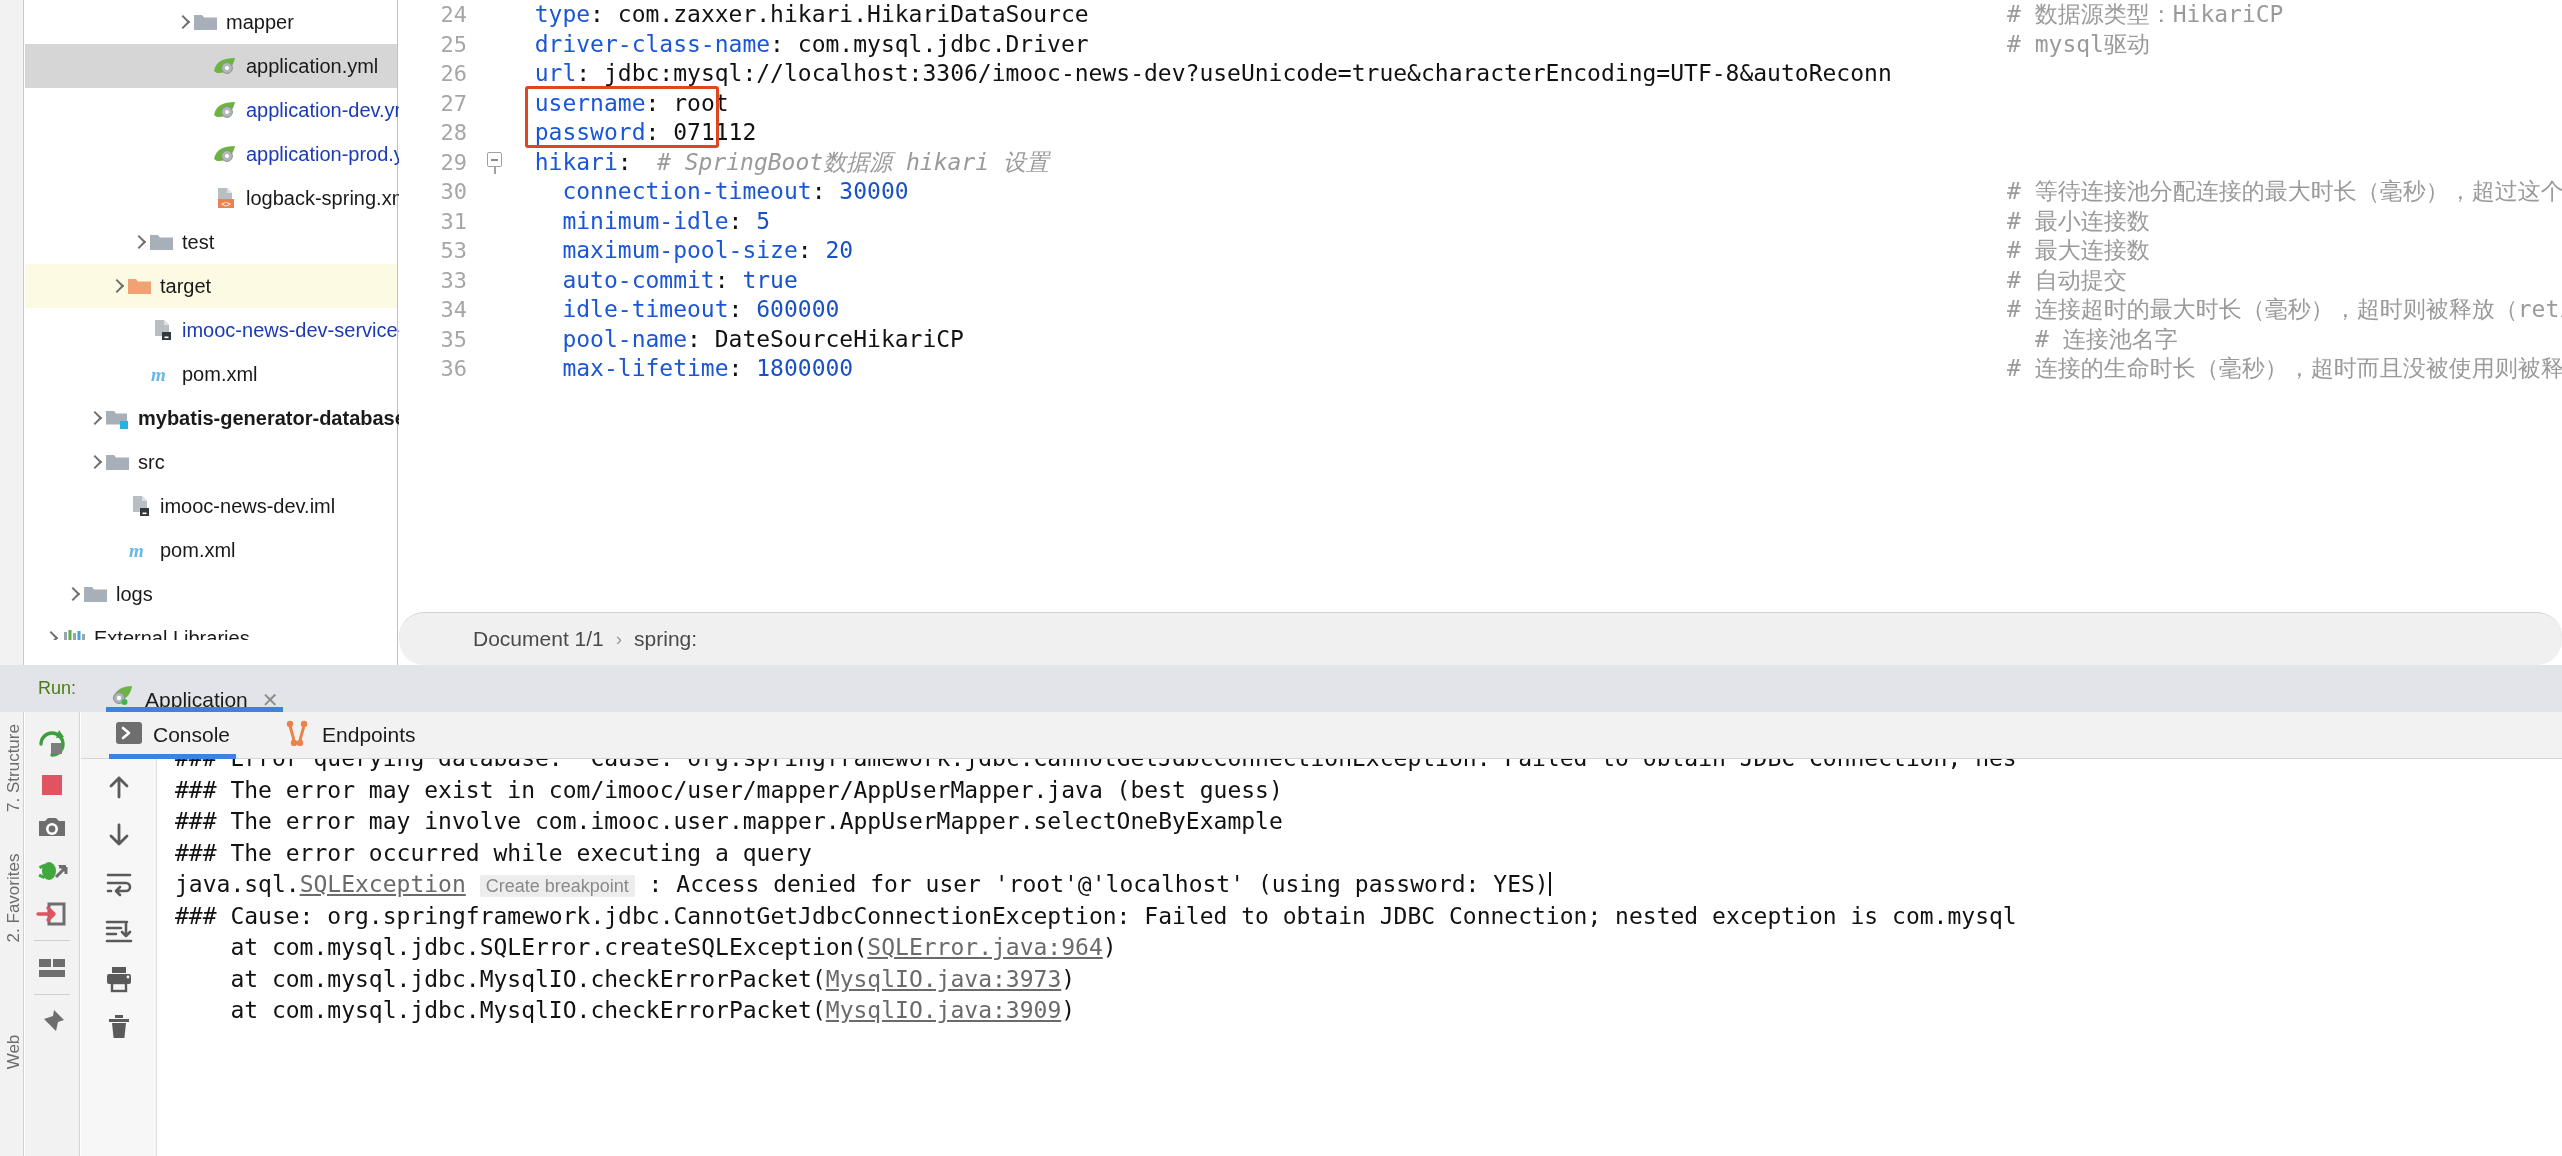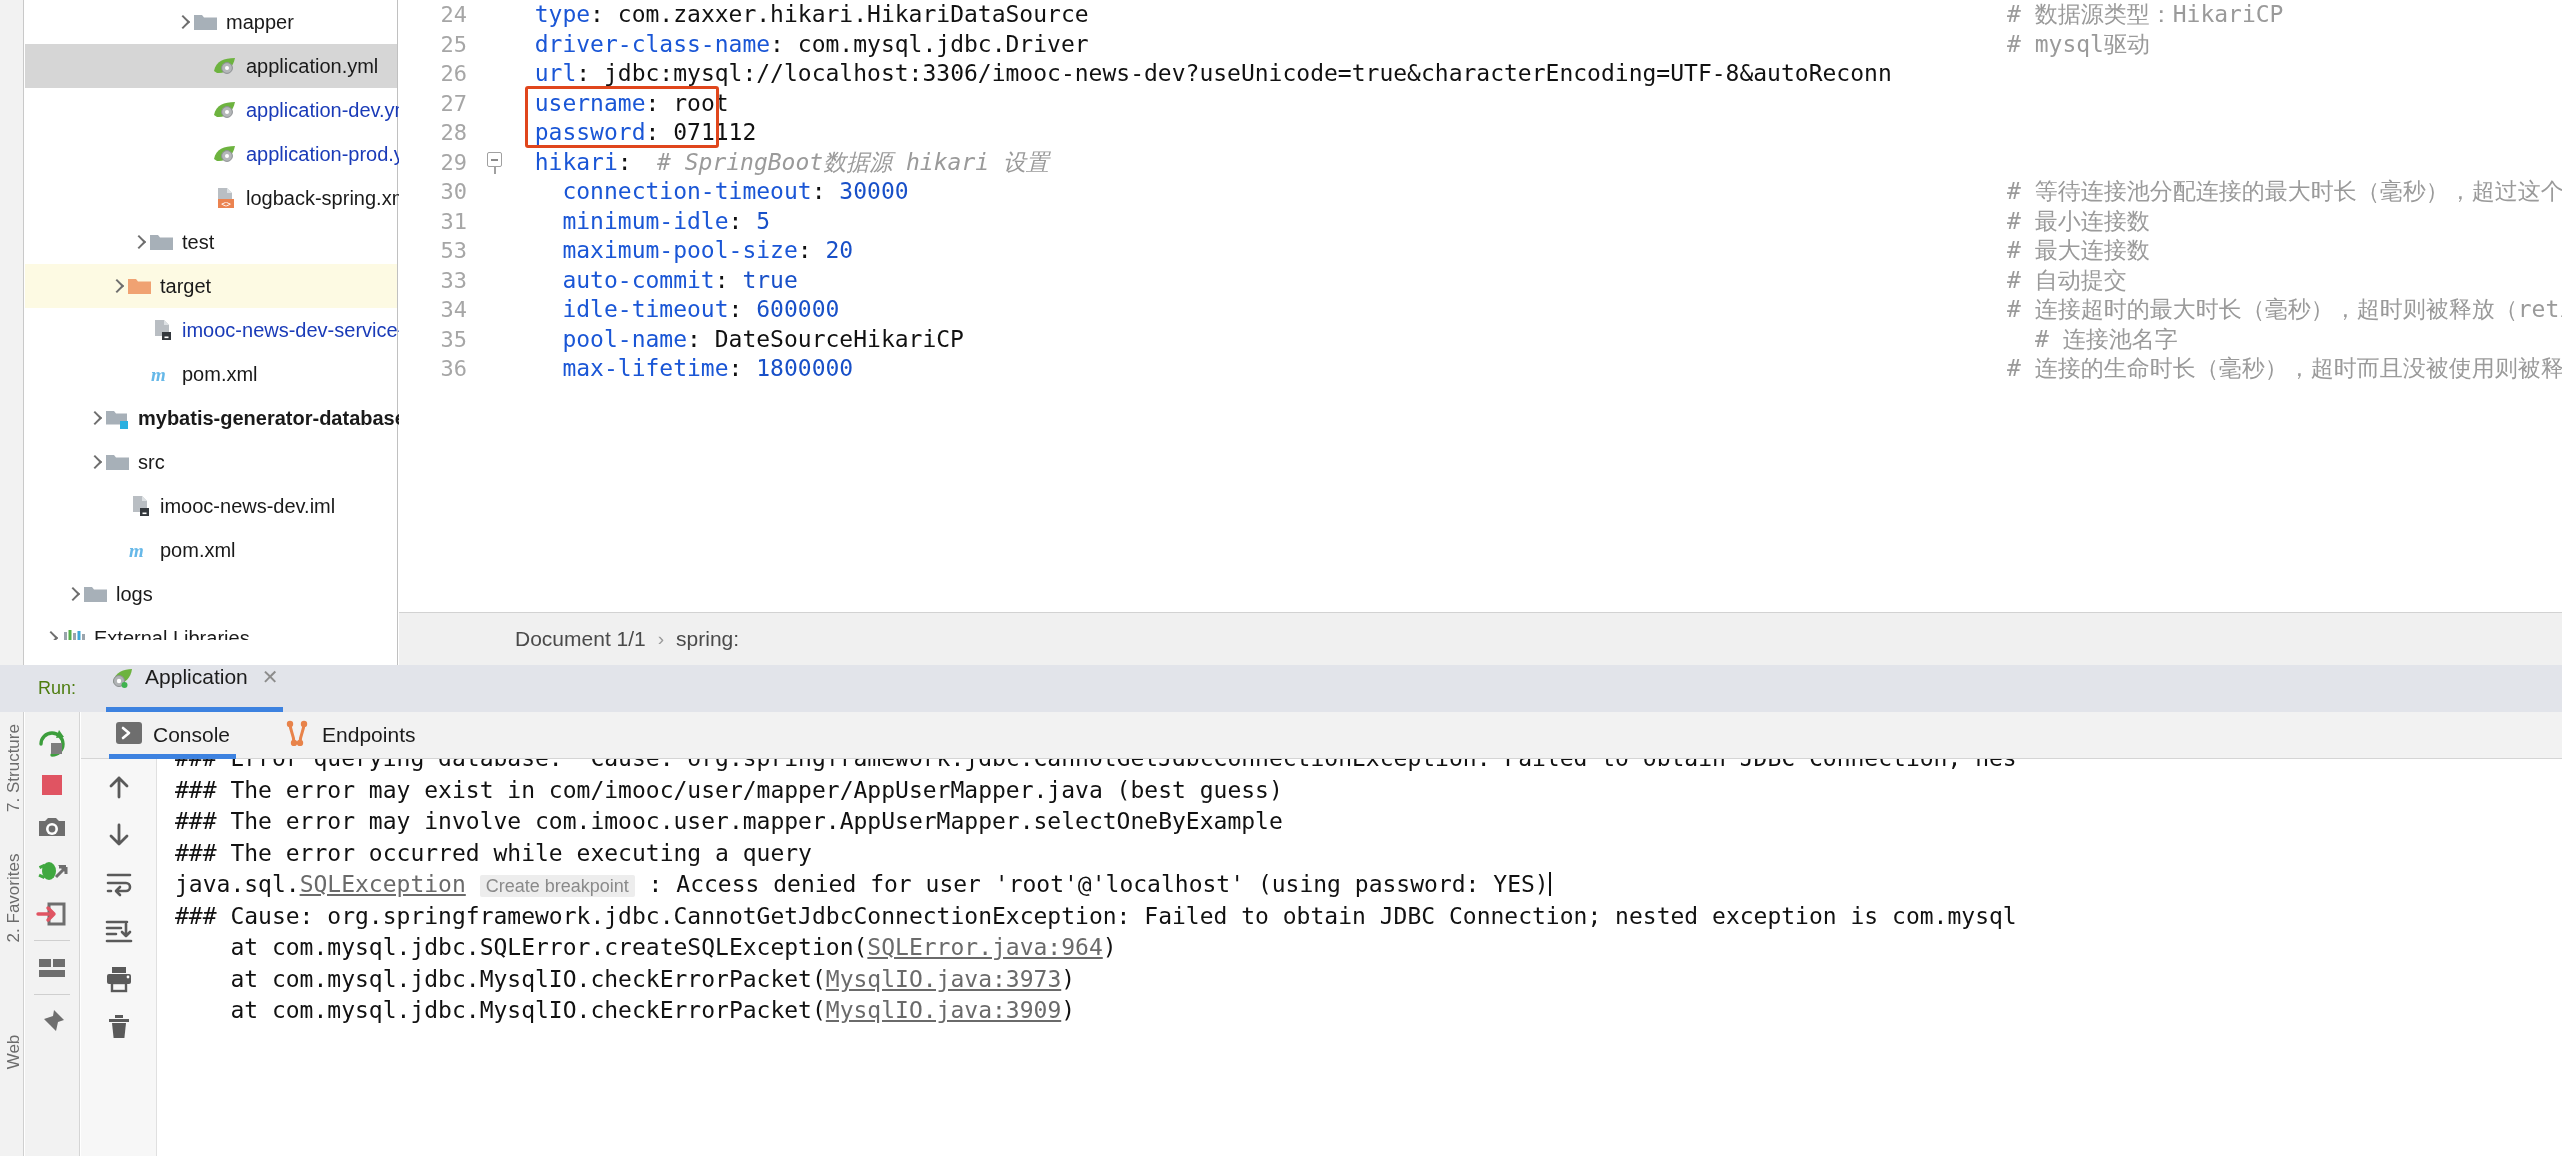--- a/index.html
+++ b/index.html
@@ -88,43 +88,43 @@
 
   .hlbox {
     position: absolute; border: 3px solid #e0461c; border-radius: 3px;
     pointer-events: none;
   }
 
   
   .breadcrumb {
     position: absolute; left: 399px; top: 612px; width: 2163px; height: 53px;
     background: #f0f0f0; border-top: 1px solid #d2d2d2;
-    display: flex; align-items: center; padding-left: 116px;
-    font-size: 21px; color: #4a4a4a;
+    display: flex; align-items: center; padding-left: 74px;
+    font-size: 21px; color: #4a4a4a; border-radius: 25px;
   }
   .bc-sep { color: #9a9a9a; margin: 0 12px; font-size: 19px; }
 
   
   .tree-bottom {
     position: absolute; left: 25px; top: 640px; width: 373px; height: 25px;
     background: #ffffff; border-right: 1px solid #c0c0c0;
   }
 
   
   .run-panel {
     position: absolute; left: 0; top: 665px; width: 2562px; height: 491px;
     background: #ffffff;
   }
   .run-header {
     position: absolute; left: 0; top: 0; width: 2562px; height: 47px;
     background: #e2e4ea; display: flex; align-items: center;
   }
   .run-label { margin-left: 38px; font-size: 18px; color: #4d7c0f; }
   .run-tab {
-    margin-left: 30px; height: 47px; display: flex; align-items: flex-start;
+    margin-left: 30px; height: 47px; display: flex; align-items: flex-end;
     position: relative; padding: 0 4px;
   }
   .run-tab .tab-text { font-size: 21px; color: #1c1c1c; margin-left: 9px; }
   .run-tab .tab-x { margin-left: 14px; color: #8c8c8c; font-size: 20px; }
   .run-tab::after {
     content: ""; position: absolute; left: 0; right: 0; bottom: 0; height: 5px;
     background: #3d82e0;
   }
 
   .rail-left-bottom {

